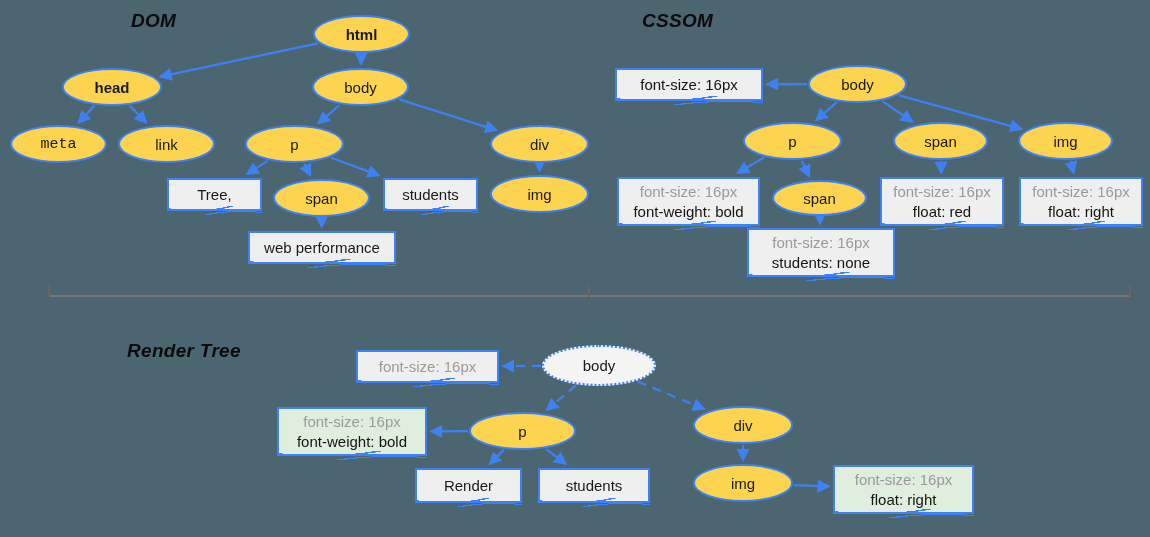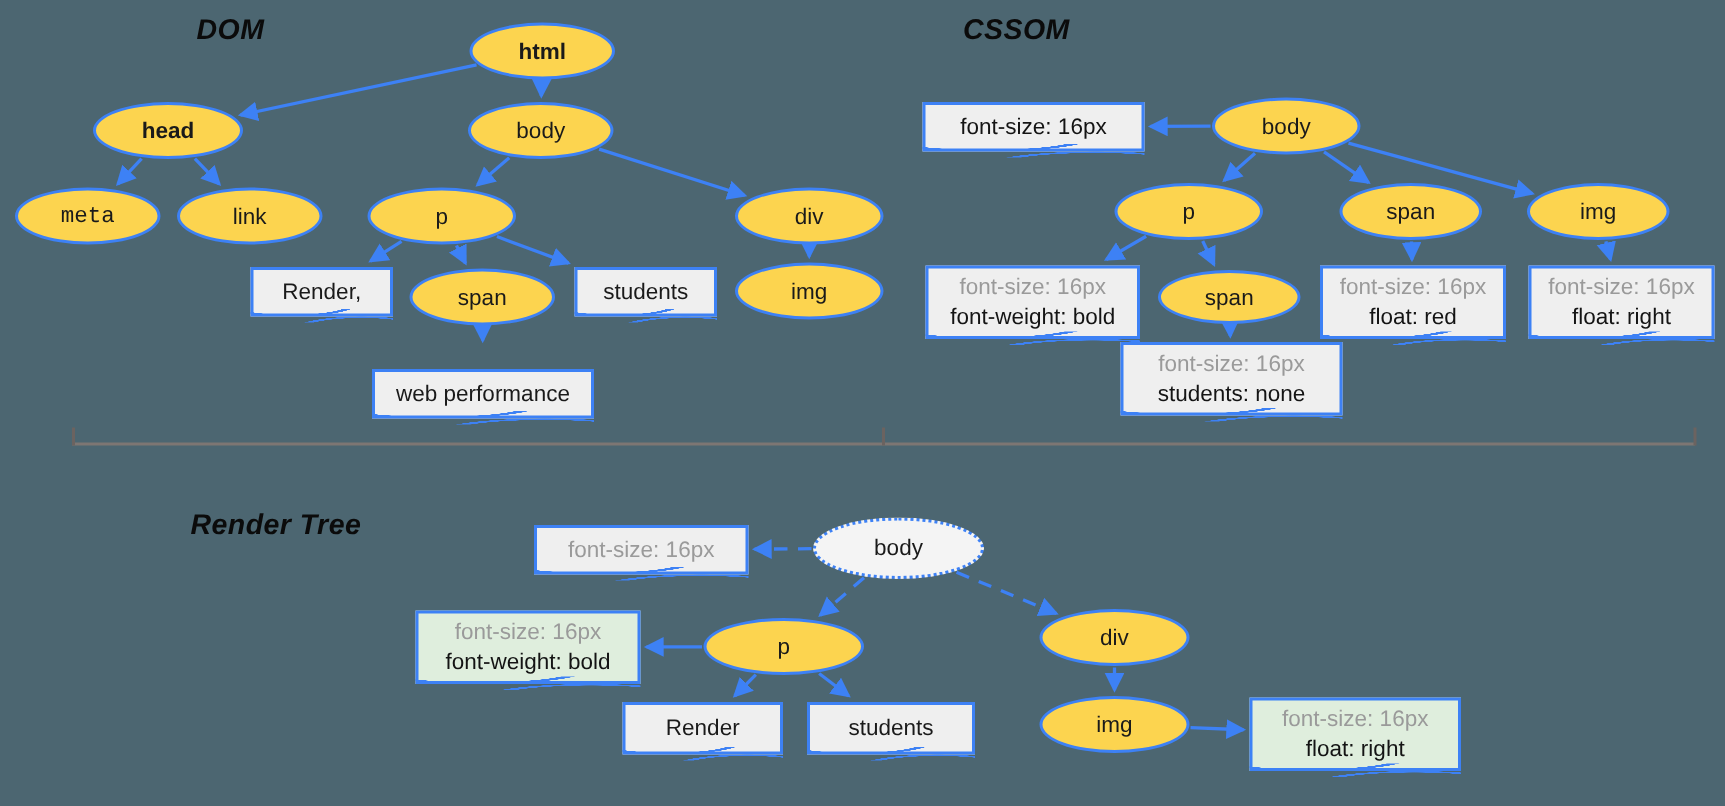--- a/index.html
+++ b/index.html
@@ -143,32 +143,32 @@
       <div class="node" style="left: 118px; top: 125px; width: 97px; height: 38px; text-align: right;">
         <div>link</div>
       </div>
       <div class="node" style="left: 245px; top: 125px; width: 99px; height: 38px;">
         <div>p</div>
       </div>
       <div class="node" style="left: 490px; top: 125px; width: 99px; height: 38px;">
         <div>div</div>
       </div>
       <div class="box" style="left: 167px; top: 178px; width: 95px; height: 33px;">
-        <div>Render,</div>
+        <div>Tree,</div>
       </div>
       <div class="node" style="left: 273px; top: 179px; width: 97px; height: 38px;">
         <div>span</div>
       </div>
       <div class="box" style="left: 383px; top: 178px; width: 95px; height: 33px;">
         <div>students</div>
       </div>
       <div class="node" style="left: 490px; top: 175px; width: 99px; height: 38px;">
         <div>img</div>
       </div>
-      <div class="box" style="left: 248px; top: 246px; width: 148px; height: 33px; justify-content: center;">
+      <div class="box" style="left: 248px; top: 231px; width: 148px; height: 33px; justify-content: center;">
         <div>web performance</div>
       </div>
       <div class="node" style="left: 808px; top: 65px; width: 99px; height: 38px;">
         <div>body</div>
       </div>
       <div class="node" style="left: 743px; top: 122px; width: 99px; height: 38px;">
         <div>p</div>
       </div>
       <div class="node" style="left: 893px; top: 122px; width: 95px; height: 38px;">
         <div>span</div>

